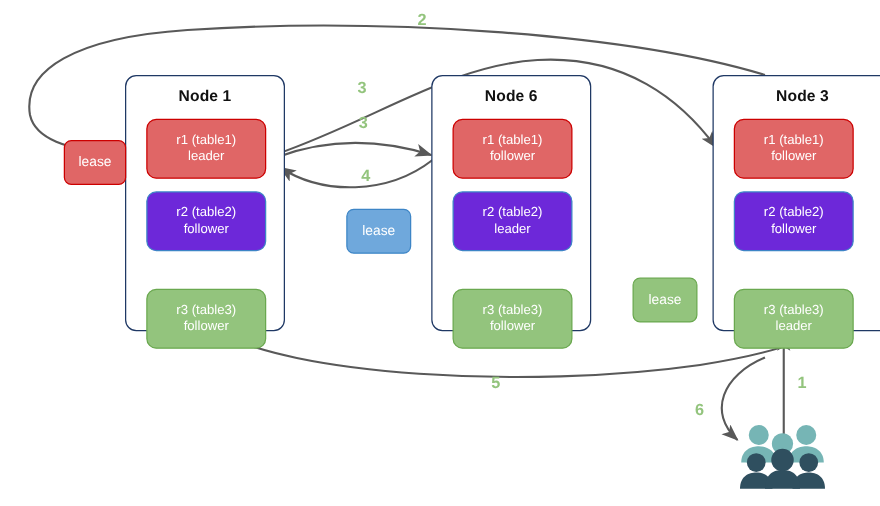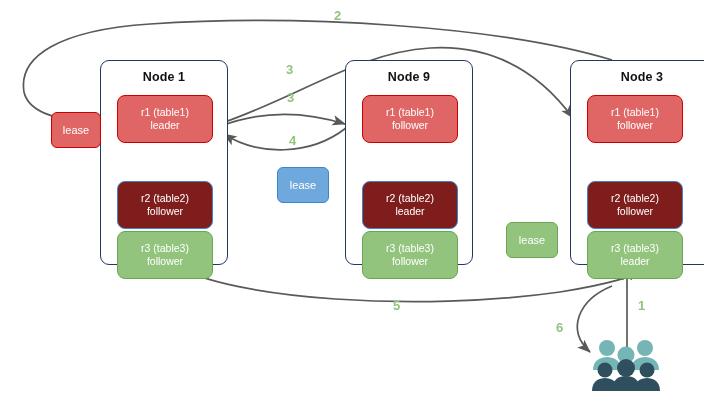--- a/index.html
+++ b/index.html
@@ -11,21 +11,21 @@
 
   .node{position:absolute;border:1.6px solid #1f3864;border-radius:9px;background:#fff;
         box-sizing:border-box;}
   .node-title{position:absolute;left:0;right:0;top:9px;text-align:center;
               font-size:12.5px;font-weight:bold;color:#111;letter-spacing:.1px;}
   .replica{position:absolute;left:16px;width:96px;height:48px;border-radius:8px;
            display:flex;flex-direction:column;align-items:center;justify-content:center;
            color:#ffffff;font-size:10.5px;line-height:13px;text-align:right;
            box-sizing:border-box;}
   .r-red{background:#e06666;border:1.4px solid #cc0000;}
-  .r-blue{background:#7f1d1d;border:1.4px solid #3d85c6;margin-top:28px;}
+  .r-blue{background:#6d28d9;border:1.4px solid #3d85c6;}
   .r-green{background:#93c47d;border:1.4px solid #6aa84f;margin-top:20px;}
 
   .lease{position:absolute;border-radius:6px;display:flex;align-items:center;
          justify-content:center;color:#fff;font-size:11px;height:36px;box-sizing:border-box;}
   .lease-red{background:#e06666;border:1.4px solid #cc0000;}
   .lease-blue{background:#6fa8dc;border:1.4px solid #3d85c6;}
   .lease-green{background:#93c47d;border:1.4px solid #6aa84f;}
 
   .lbl{position:absolute;color:#93c47d;font-size:13px;font-weight:bold;}
 
@@ -69,21 +69,21 @@
       <span>r2 (table2)</span>
       <span>follower</span>
     </div>
     <div class="replica r-green" style="top:150px;">
       <span>r3 (table3)</span>
       <span>follower</span>
     </div>
   </div>
 
   <div class="node" style="left:345px;top:60px;width:128px;height:205px;">
-    <div class="node-title">Node 9</div>
+    <div class="node-title">Node 6</div>
     <div class="replica r-red" style="top:34px;">
       <span>r1 (table1)</span>
       <span>follower</span>
     </div>
     <div class="replica r-blue" style="top:92px;">
       <span>r2 (table2)</span>
       <span>leader</span>
     </div>
     <div class="replica r-green" style="top:150px;">
       <span>r3 (table3)</span>

